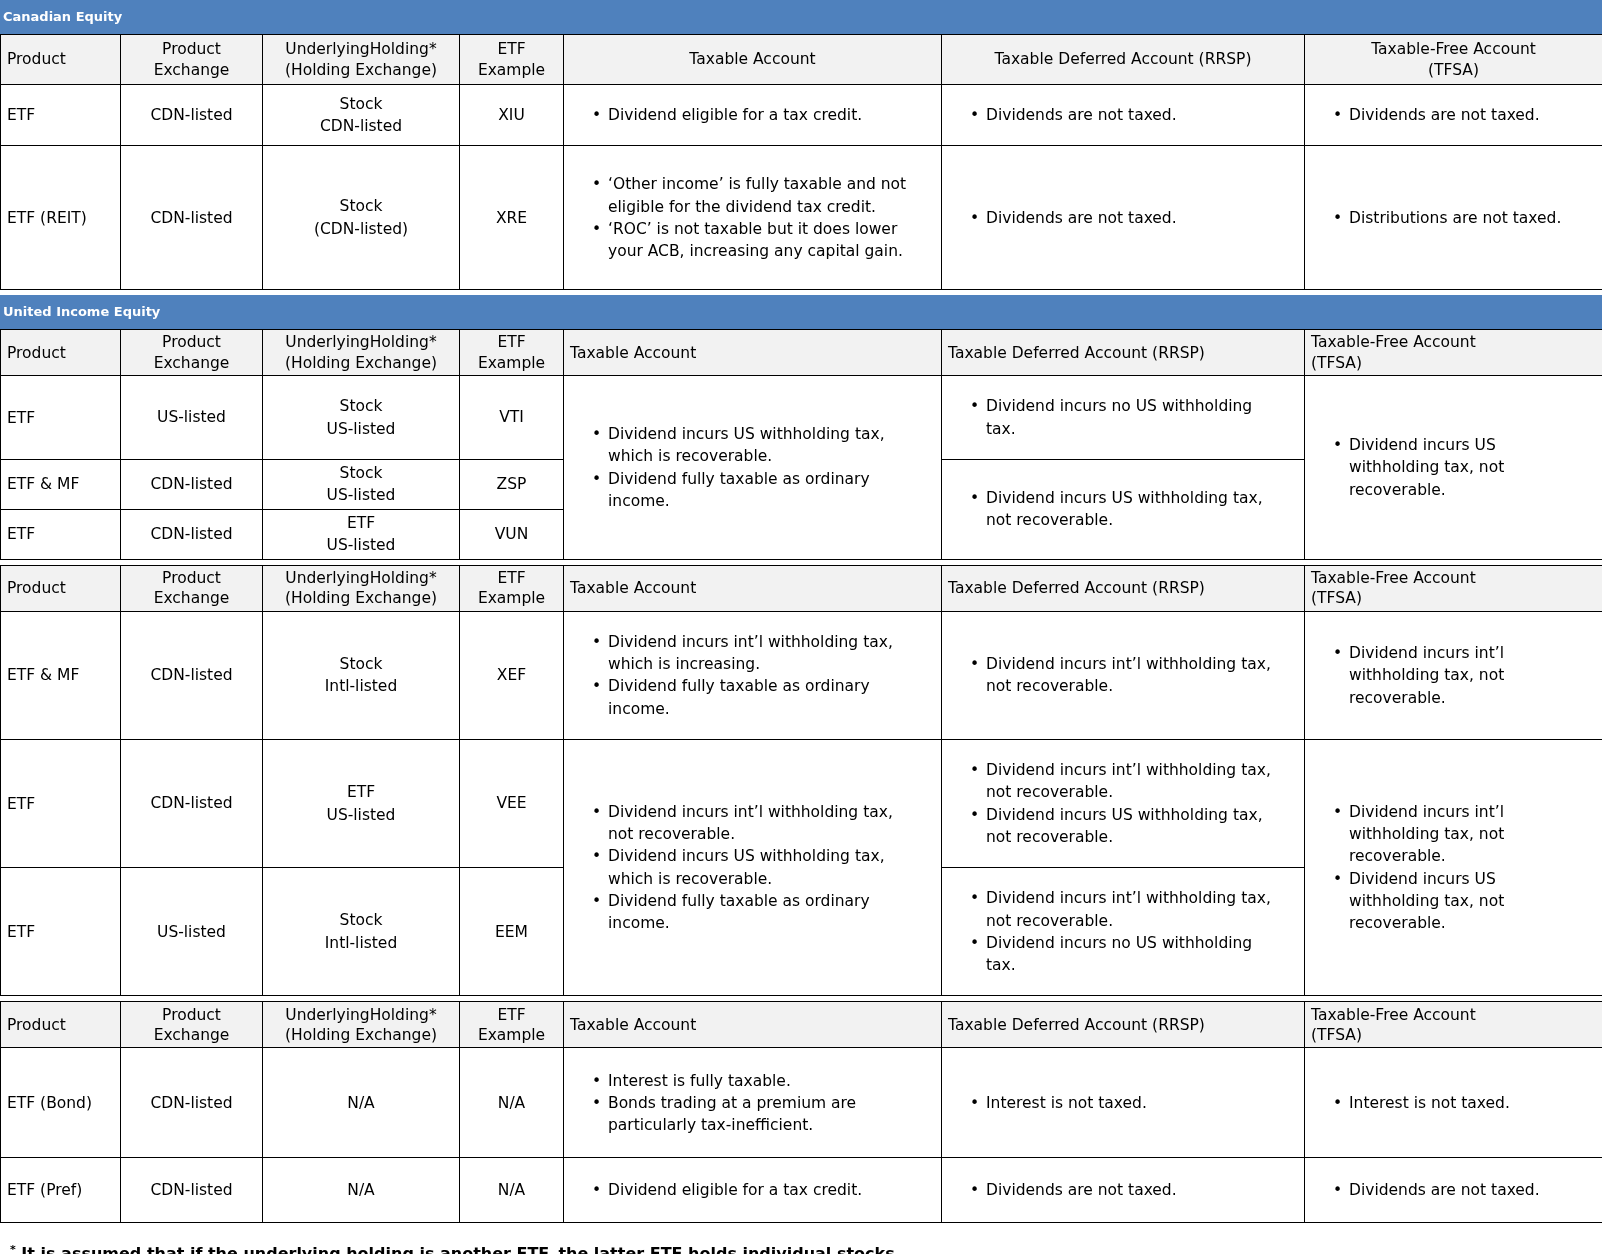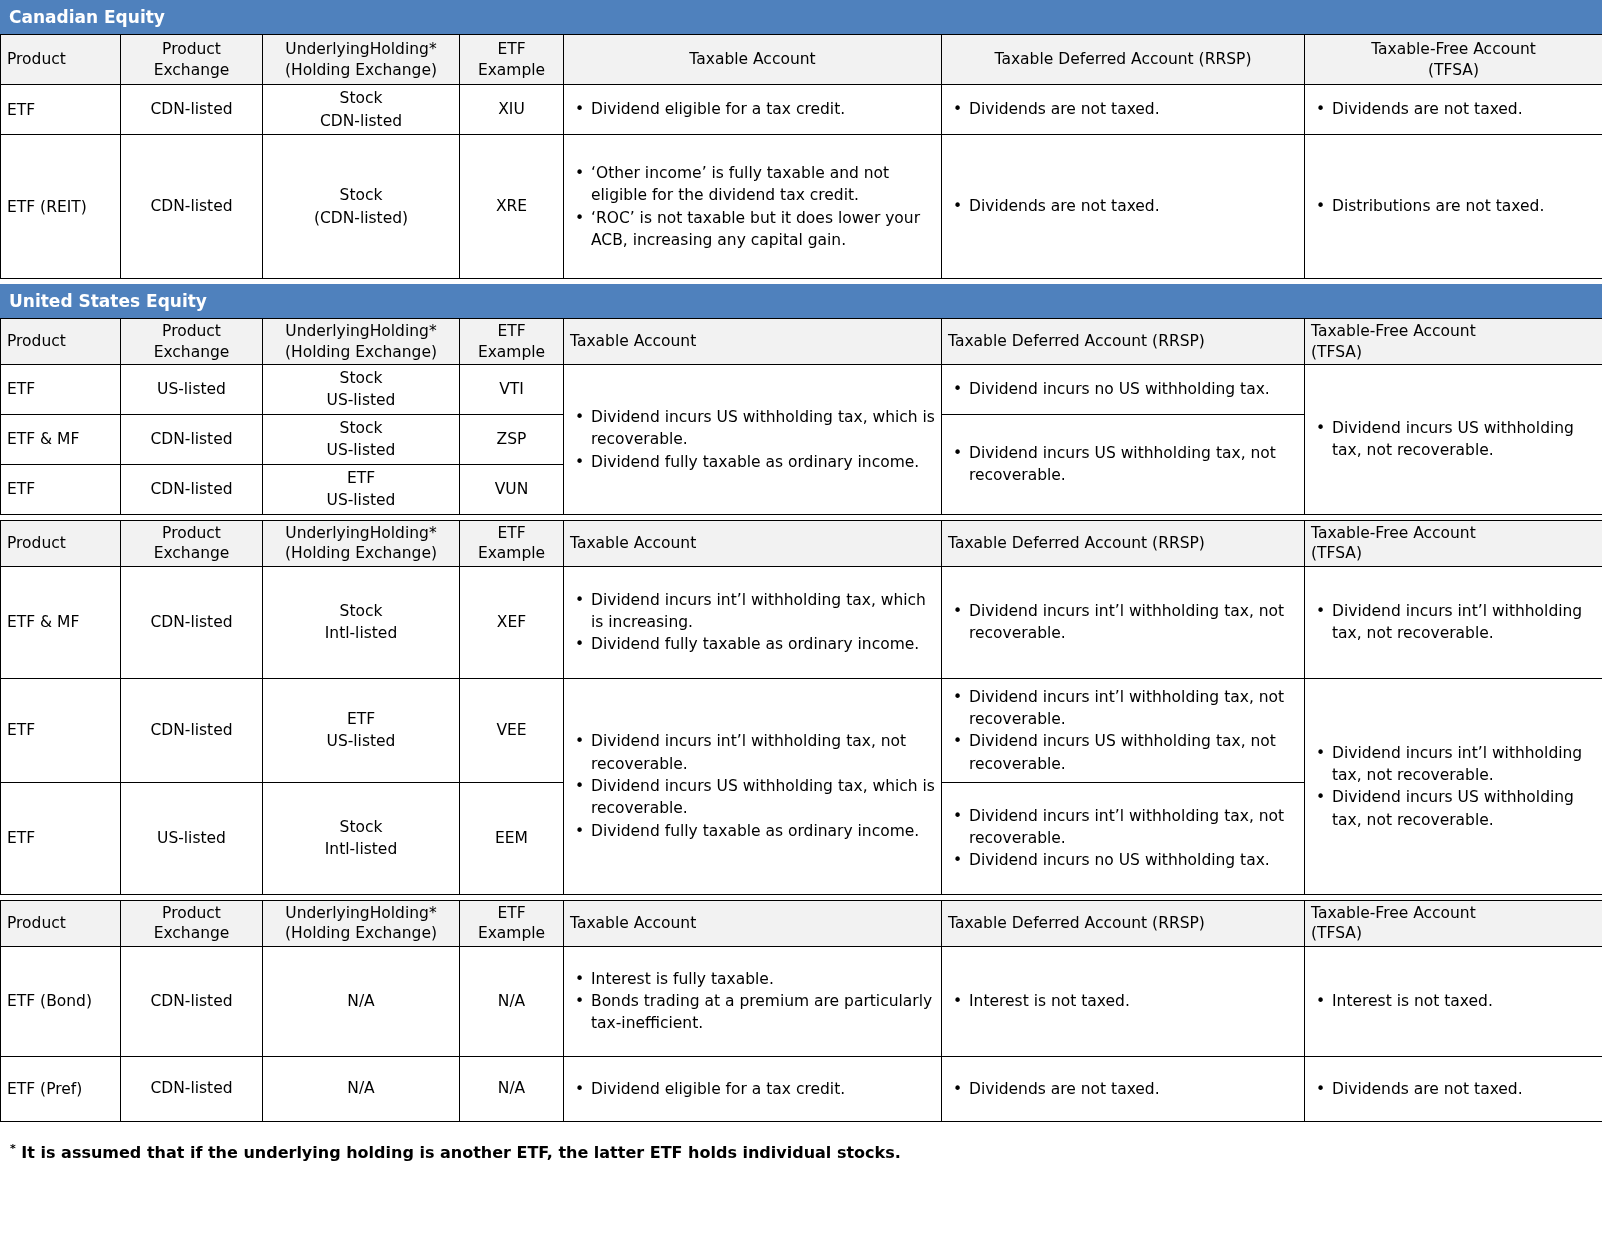--- a/index.html
+++ b/index.html
@@ -10,23 +10,23 @@
     -webkit-font-smoothing:antialiased;
   }
   .sheet{width:1602px;}
 
   
   .band{
     height:34px;
     background:#4F81BD;
     color:#fff;
     font-weight:bold;
-    font-size:17px;
+    font-size:13px;
     line-height:34px;
-    padding-left:9px;
+    padding-left:3px;
     box-sizing:border-box;
   }
   .gap{height:5px;}
 
   
   table.grid{
     width:1602px;
     border-collapse:collapse;
     table-layout:fixed;
   }
@@ -54,21 +54,21 @@
   th.h-left{text-align:left;padding-left:8px;}
   th.h-mid{text-align:center;}
   th.h-wide{text-align:left;padding-left:13px;}
   table.center-heads th.h-wide{text-align:center;padding-left:6px;}
 
   td.cell-left{text-align:left;padding-left:8px;}
   td.cell-mid{text-align:center;line-height:1.45;}
 
   
   td.cell-bullets{padding:6px 8px 6px 10px;}
-  ul.bullets{list-style:none;margin:0;padding:0;}
+  ul.bullets{list-style:none;margin:17px;padding:0;}
   ul.bullets li{
     position:relative;
     padding-left:21px;
     line-height:1.44;
     text-align:left;
   }
   ul.bullets li::before{
     content:"\2022";
     position:absolute;
     left:5px;
@@ -167,21 +167,21 @@
             <ul class="bullets">
               <li>Distributions are not taxed.</li>
             </ul>
           </td>
     </tr>
   </tbody>
     </table>
 
   <div class="gap"></div>
 
-  <div class="band">United States Equity</div>
+  <div class="band">United Income Equity</div>
   <table class="grid">
     <colgroup>
         <col class="c1">
         <col class="c2">
         <col class="c3">
         <col class="c4">
         <col class="c5">
         <col class="c6">
         <col class="c7">
       </colgroup>

